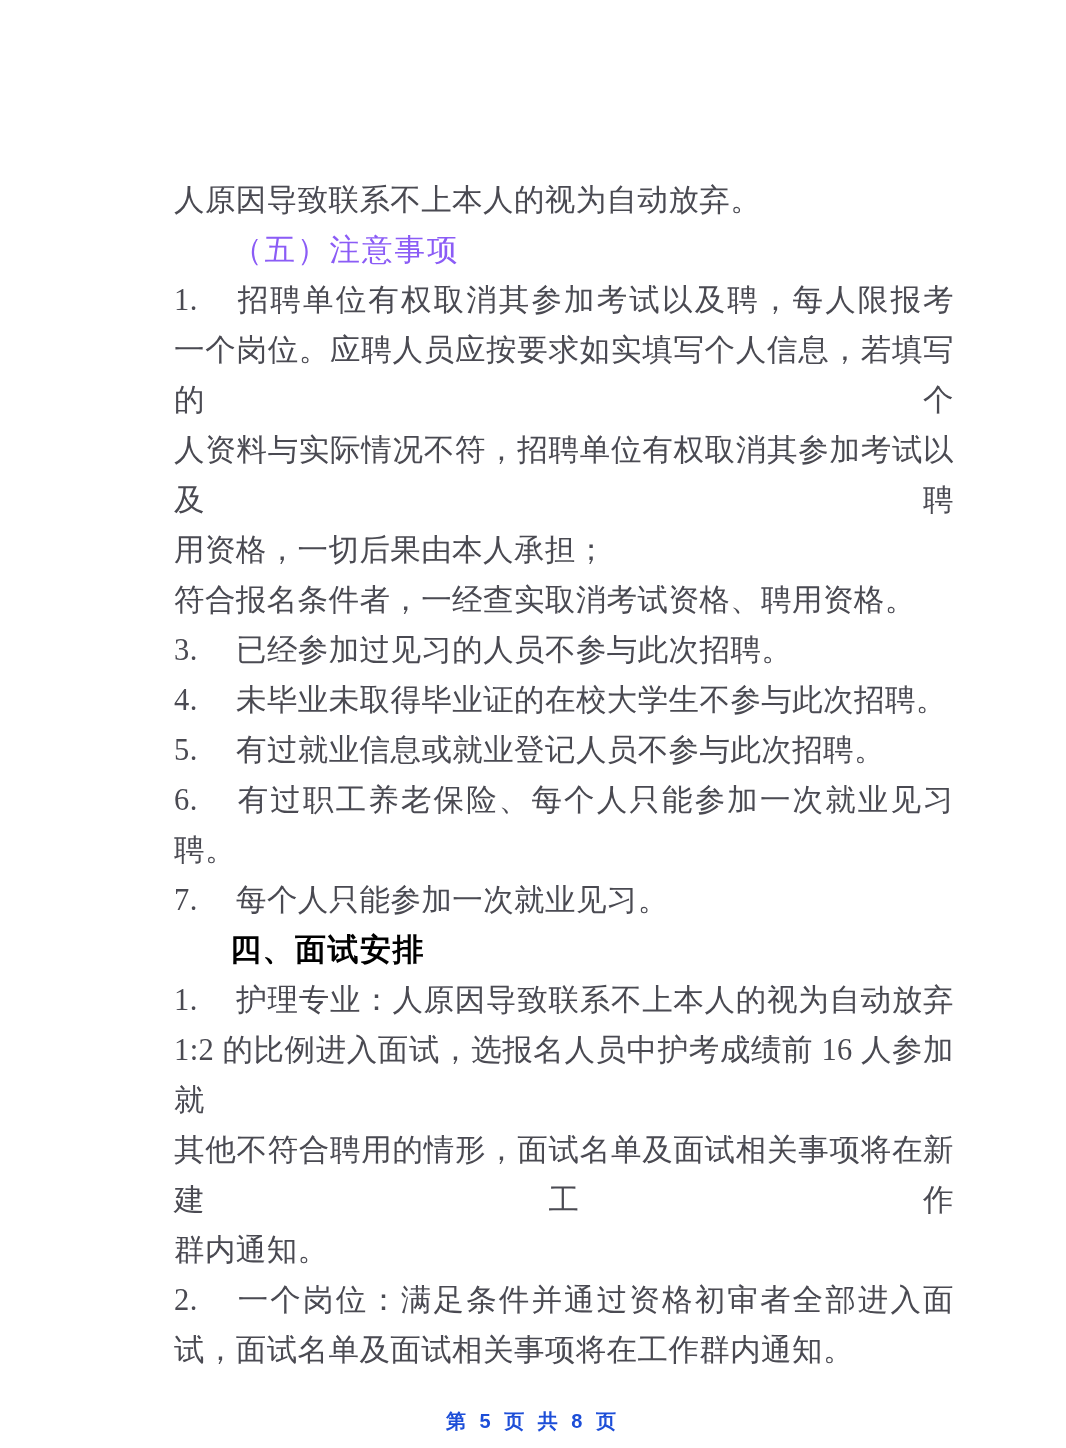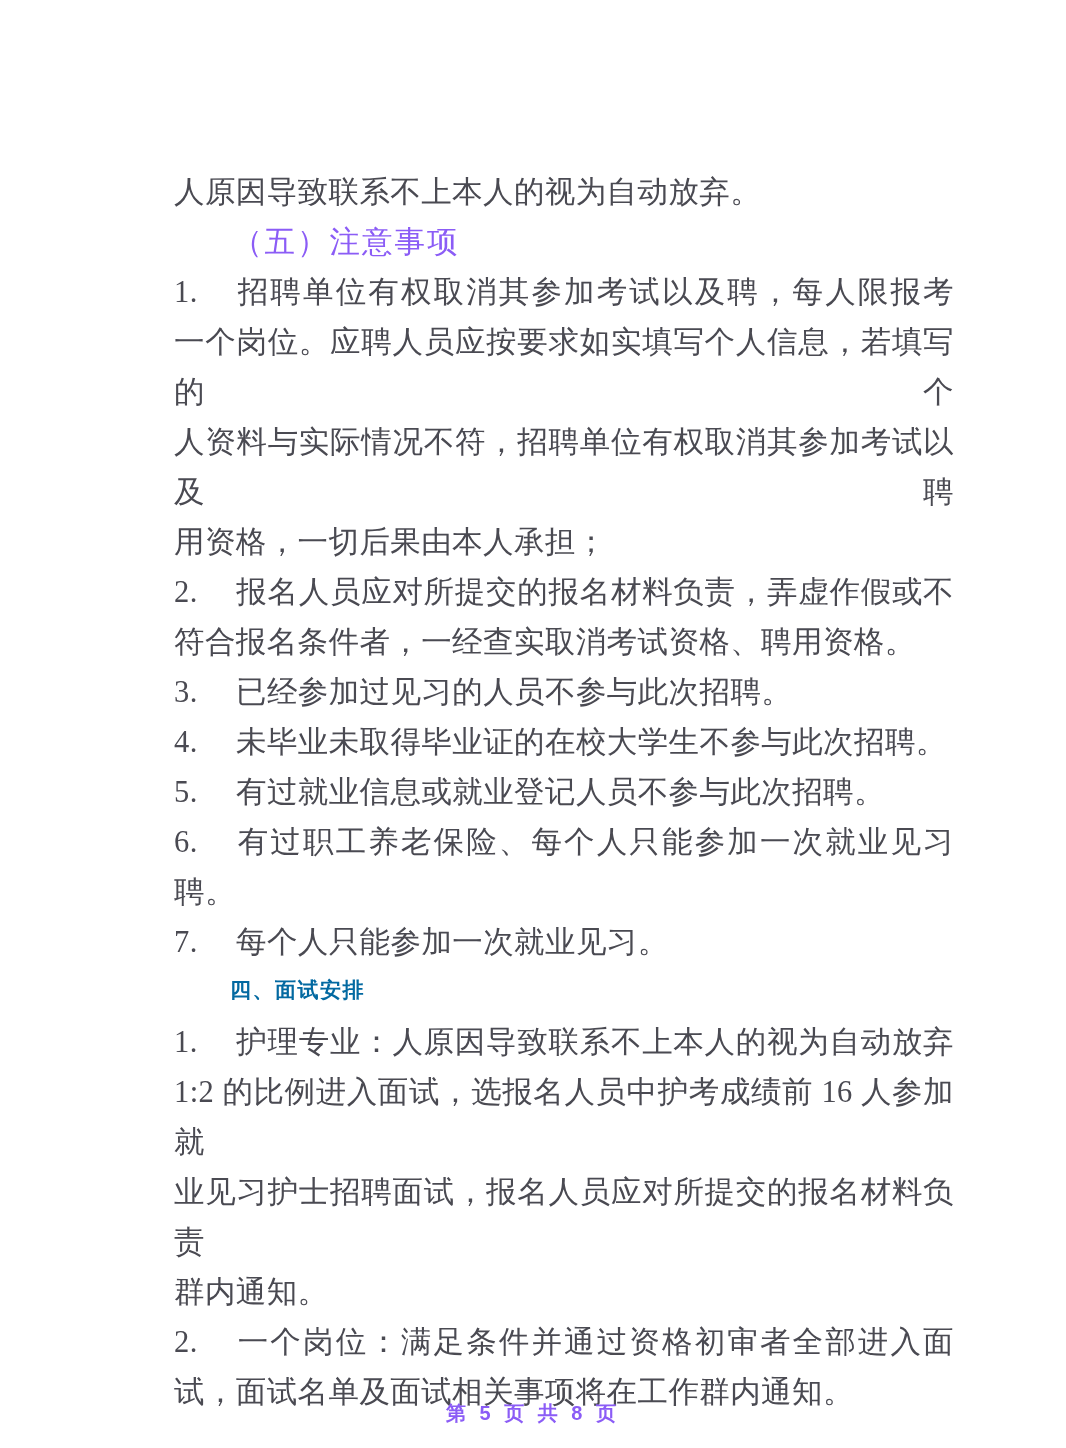--- a/index.html
+++ b/index.html
@@ -13,21 +13,21 @@
     position: relative;
     overflow: hidden;
     font-family: "Liberation Serif", "DejaVu Serif", serif;
     color: #43434b;
     -webkit-font-smoothing: antialiased;
   }
 
   
   .page {
     position: absolute;
-    left: 0; top: 4px;
+    left: 0; top: 12px;
     width: 1066px;
     height: 1028px;
     background: #ffffff;
   }
   .column {
     position: absolute;
     left: 174px;
     top: 163px;
     width: 780px;
   }
@@ -59,26 +59,26 @@
   }
 
   
   .num {
     display: inline-block;
     min-width: 62px;
   }
 
   
   .heading {
-    font-family: Liberation Mono, monospace;
+    font-family: Liberation Sans, sans-serif;
     font-weight: 700;
-    font-size: 21px;
+    font-size: 31px;
     line-height: 50px;
     letter-spacing: 1.5px;
-    color: #0369a1;
+    color: #000000;
     padding-left: 56px;
     white-space: pre;
   }
 
   
   .subheading {
     font-size: 30.5px;
     line-height: 50px;
     letter-spacing: 2px;
     padding-left: 58px;
@@ -92,21 +92,21 @@
     left: 0;
     top: 1396px;
     width: 1066px;
     text-align: center;
   }
   .footer-text {
     font-family: "Liberation Sans", "DejaVu Sans", sans-serif;
     font-weight: 700;
     font-size: 20px;
     letter-spacing: 4px;
-    color: #8b5cf6;
+    color: #1d4ed8;
     white-space: pre;
   }
 </style>
 </head>
 <body>
 
 <div class="page">
   <div class="column">
 
     <div class="para">
@@ -116,21 +116,20 @@
     <div class="subheading">（五）注意事项</div>
 
     <div class="para">
       <div class="line stretch"><span class="num">1.</span><span>招聘单位有权取消其参加考试以及聘，每人限报考</span></div>
       <div class="line stretch">一个岗位。应聘人员应按要求如实填写个人信息，若填写的个</div>
       <div class="line stretch">人资料与实际情况不符，招聘单位有权取消其参加考试以及聘</div>
       <div class="line last">用资格，一切后果由本人承担；</div>
     </div>
 
     <div class="para">
-      <div class="line stretch"><span class="num">2.</span><span>报名人员应对所提交的报名材料负责，弄虚作假或不</span></div>
       <div class="line last">符合报名条件者，一经查实取消考试资格、聘用资格。</div>
     </div>
 
     <div class="para">
       <div class="line last"><span class="num">3.</span><span>已经参加过见习的人员不参与此次招聘。</span></div>
     </div>
 
     <div class="para">
       <div class="line last"><span class="num">4.</span><span>未毕业未取得毕业证的在校大学生不参与此次招聘。</span></div>
     </div>
@@ -147,21 +146,21 @@
     <div class="para">
       <div class="line last"><span class="num">7.</span><span>每个人只能参加一次就业见习。</span></div>
     </div>
 
 
     <div class="heading">四、面试安排</div>
 
     <div class="para">
       <div class="line stretch"><span class="num">1.</span><span>护理专业：人原因导致联系不上本人的视为自动放弃</span></div>
       <div class="line stretch">1:2 的比例进入面试，选报名人员中护考成绩前 16 人参加就</div>
-      <div class="line stretch">业见习护士招聘面试，报名人员应对所提交的报名材料负责</div>
+      <div class="line stretch">其他不符合聘用的情形，面试名单及面试相关事项将在新建工作</div>
       <div class="line last">群内通知。</div>
     </div>
 
     <div class="para">
       <div class="line stretch"><span class="num">2.</span><span>一个岗位：满足条件并通过资格初审者全部进入面</span></div>
       <div class="line last">试，面试名单及面试相关事项将在工作群内通知。</div>
     </div>
 
   </div>
 

